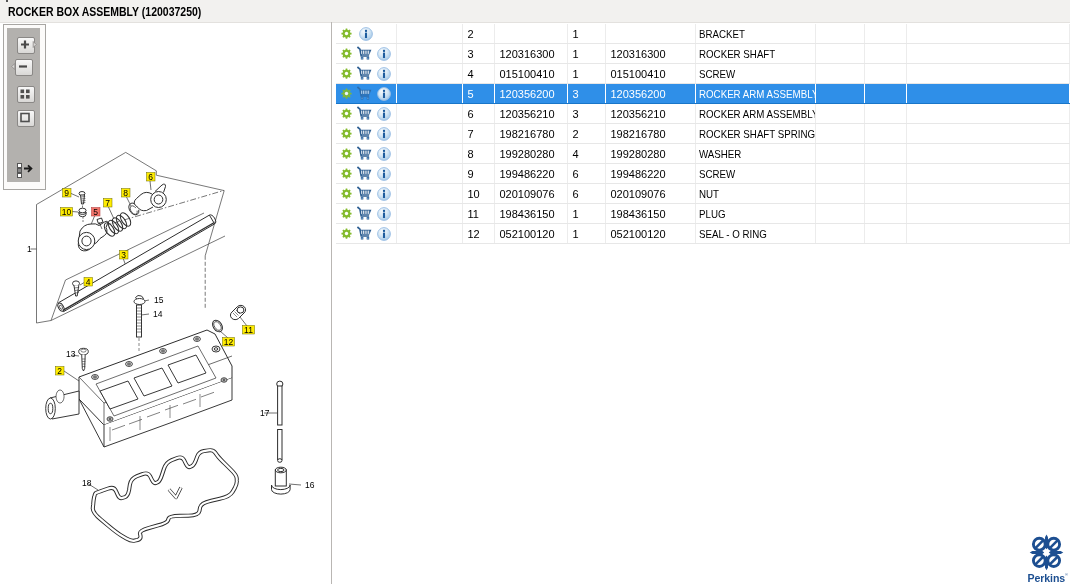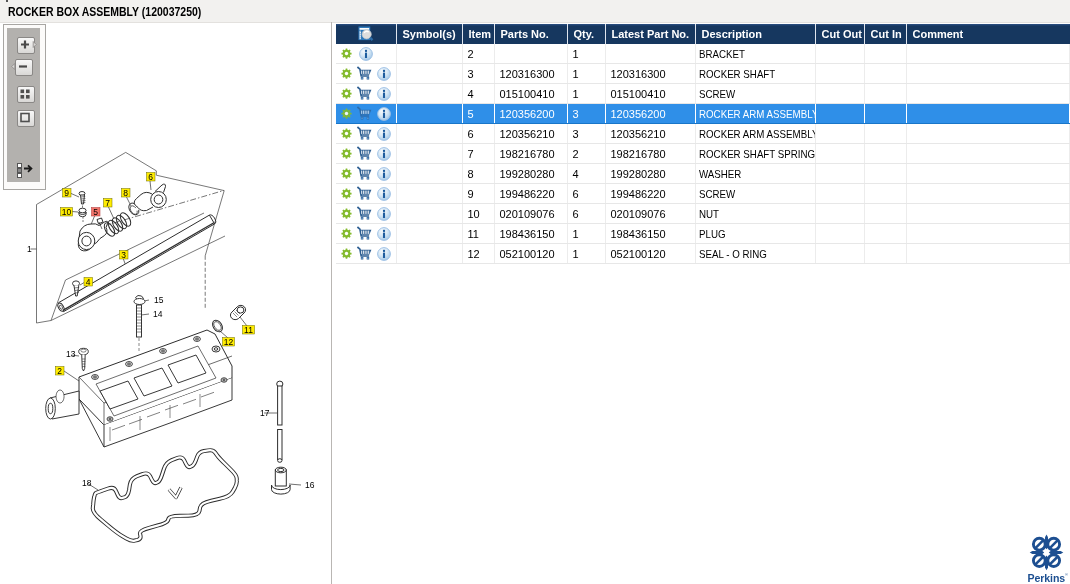--- a/index.html
+++ b/index.html
@@ -108,34 +108,20 @@
         <col style="width:32px">
         <col style="width:73px">
         <col style="width:38px">
         <col style="width:90px">
         <col style="width:120px">
         <col style="width:49px">
         <col style="width:42px">
         <col>
       </colgroup>
 <tbody>
-        <tr>
-  <th style="padding:0;text-align:center"><svg width="16" height="16" style="vertical-align:-3px">
-              <use href="#docmag"></use>
-            </svg></th>
-  <th>Symbol(s)</th>
-          <th>Item</th>
-          <th>Parts No.</th>
-          <th>Qty.</th>
-          <th>Latest Part No.</th>
-          <th>Description</th>
-          <th>Cut Out</th>
-          <th>Cut In</th>
-          <th style="border-right:none">Comment</th>
-</tr>
 <tr>
   <td class="ic">
             <span class="icons">
               <svg width="11" height="11">
                 <use href="#gear"></use>
               </svg>
               <svg width="14" height="14" style="margin-left:3px">
                 <use href="#info"></use>
               </svg>
             </span>

